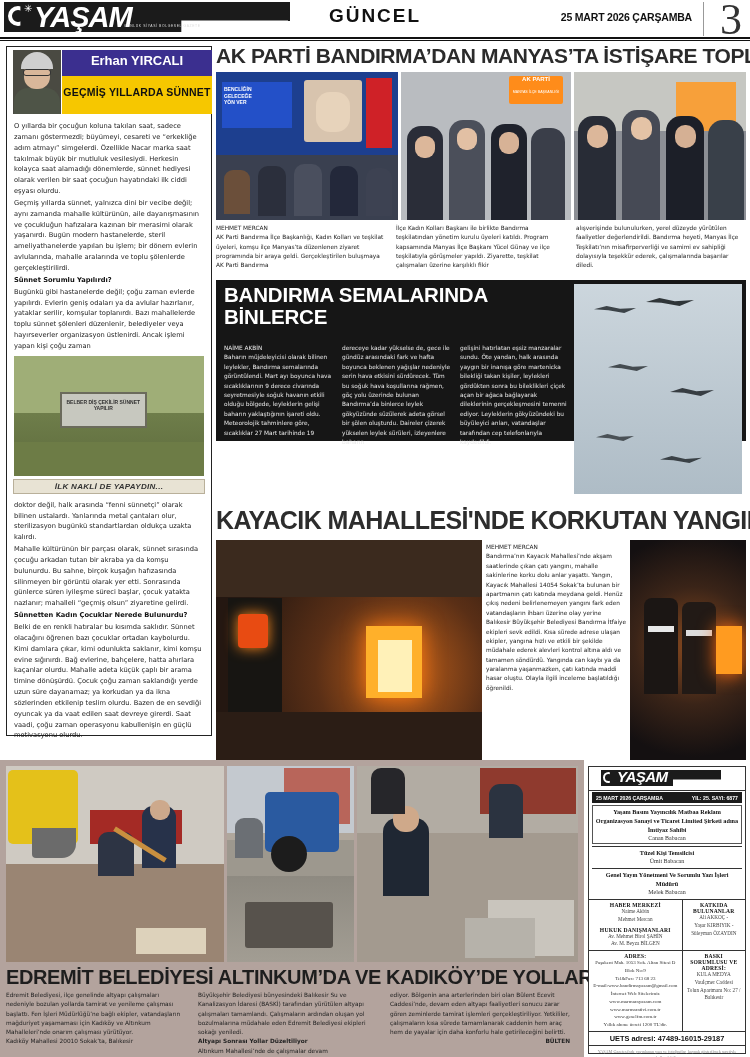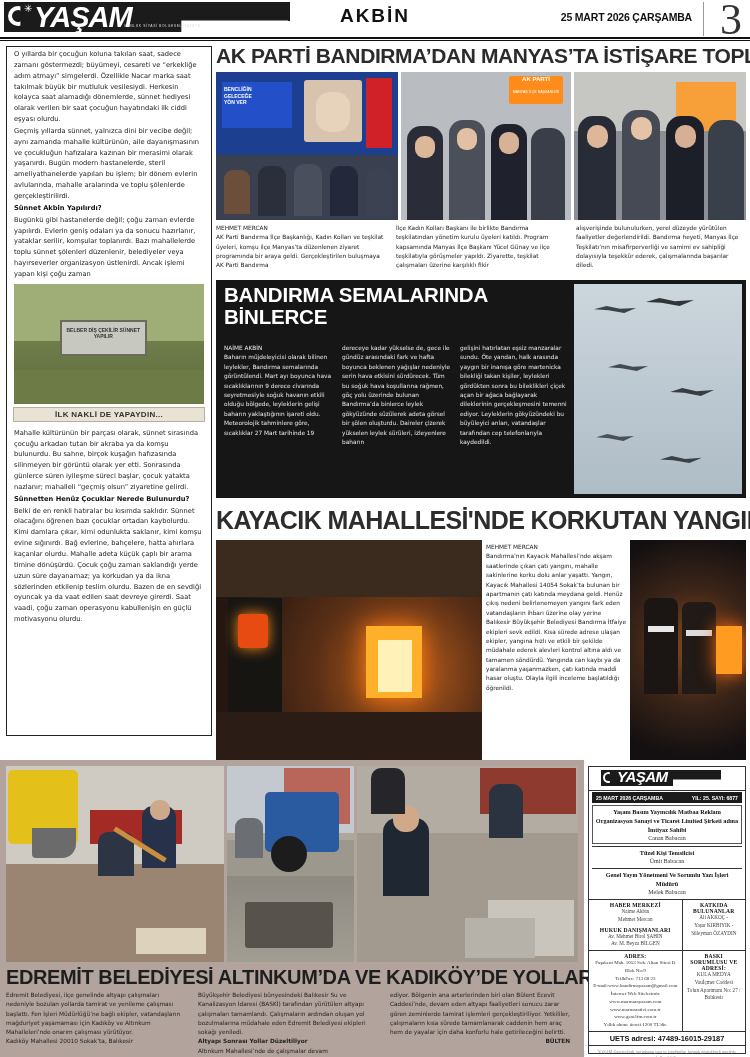--- a/index.html
+++ b/index.html
@@ -56,38 +56,38 @@
      text-align:left; font-family:"DejaVu Sans", sans-serif; }
   .op-body p { margin-bottom:1px; }
   .op-sub { font-weight:bold; color:#111; }
   .op-img { position:relative; width:190px; height:120px; margin:4px auto 3px auto;
      background:linear-gradient(#7e8e57,#5d6b3c); overflow:hidden; }
   .op-img .sky { position:absolute; left:0; top:0; width:100%; height:48%; background:#9fae77; }
   .op-img .sign{ position:absolute; left:24%; top:30%; width:46%; height:30%; background:#c7c8bf; border:2px solid #6b6b5c;}
   .op-img .sign b{ display:block; margin-top:5px; text-align:center; font-size:5px; color:#333;}
   .op-img .ground{position:absolute; left:0; bottom:0; width:100%; height:28%; background:#6d7c46;}
   .op-cap { position:relative; margin:0 6px 4px 6px; background:#e8e3d4; border:1px solid #b9b09a;
-     font-size:8px; font-weight:bold; color:#333; text-align:center; padding:2px 0; letter-spacing:.3px;}
+     font-size:8px; font-weight:bold; color:#333; text-align:center; padding:2px 0; letter-spacing:.3px;font-style:italic;}
 
   
   .akp-head { position:absolute; left:216px; top:44px; width:530px; height:26px;
      font-size:21px; font-weight:bold; color:#2b2b2b; letter-spacing:-0.4px; white-space:nowrap;
      font-family:"Liberation Sans", sans-serif; }
   .akp-photos { position:absolute; left:216px; top:72px; width:530px; height:148px; display:flex; gap:3px; }
   .ph { position:relative; overflow:hidden; background:#8d8d8d; }
   .akp-p1 { width:182px; }
   .akp-p2 { width:170px; }
   .akp-p3 { width:172px; }
   .akp-text { position:absolute; left:216px; top:224px; width:530px; height:48px; display:flex; gap:12px; }
   .akp-col { width:168px; font-size:5.8px; line-height:1.6; color:#222;
      font-family:"DejaVu Sans", sans-serif; }
   .byline { display:block; }
 
   
-  .stork { position:absolute; left:216px; top:280px; width:530px; height:218px; background:#161616; }
+  .stork { position:absolute; left:216px; top:280px; width:530px; height:161px; background:#161616; }
   .stork-head { position:absolute; left:8px; top:4px; width:340px; color:#fff;
      font-size:20.5px; font-weight:bold; line-height:1.08; letter-spacing:-0.2px; }
   .stork-img { position:absolute; right:4px; top:4px; width:168px; height:210px;
      background:linear-gradient(#ccd6dd,#aebcc6); overflow:hidden; }
   .stork-body { position:absolute; left:8px; top:64px; width:348px; display:flex; gap:8px; }
   .stork-col { width:110px; font-size:5.8px; line-height:1.62; color:#e9e9e9;
      font-family:"DejaVu Sans", sans-serif; }
 
   
   .fire-head { position:absolute; left:216px; top:506px; width:530px; height:30px;
@@ -150,48 +150,62 @@
   <div class="masthead">
     <div class="logo-wrap">
       <div class="logo-black"></div>
       <div class="logo-moon"></div>
       <div class="logo-star">✳</div>
       <div class="logo-text">YAŞAM</div>
       <div class="logo-tag">GÜNLÜK SİYASİ BÖLGESEL GAZETE</div>
       <div class="logo-rule"></div>
       <div class="logo-rule2"></div>
     </div>
-    <div class="sec-title">AKBİN</div>
+    <div class="sec-title">GÜNCEL</div>
     <div class="md-date">25 MART 2026 ÇARŞAMBA</div>
     <div class="md-vsep"></div>
     <div class="md-pageno">3</div>
     <div class="md-rule-a"></div>
     <div class="md-rule-b"></div>
   </div>
 
   <div class="opinion">
+    <div class="op-head">
+      <div class="op-photo">
+        <div class="bg"></div>
+          <div class="body"></div>
+          <div class="face"></div>
+        <div class="hair"></div>
+          <div class="glass"></div>
+      </div>
+      <div class="op-purple"></div>
+      <div class="op-yellow"></div>
+      <div class="op-author">Erhan YIRCALI</div>
+      <div class="op-kicker">GEÇMİŞ YILLARDA SÜNNET</div>
+    </div>
     <div class="op-body">
       <p>O yıllarda bir çocuğun koluna takılan saat, sadece zamanı göstermezdi; büyümeyi, cesareti ve “erkekliğe adım atmayı” simgelerdi. Özellikle Nacar marka saat takılmak büyük bir mutluluk vesilesiydi. Herkesin kolayca saat alamadığı dönemlerde, sünnet hediyesi olarak verilen bir saat çocuğun hayatındaki ilk ciddi eşyası olurdu.</p>
       <p>Geçmiş yıllarda sünnet, yalnızca dini bir vecibe değil; aynı zamanda mahalle kültürünün, aile dayanışmasının ve çocukluğun hafızalara kazınan bir merasimi olarak yaşanırdı. Bugün modern hastanelerde, steril ameliyathanelerde yapılan bu işlem; bir dönem evlerin avlularında, mahalle aralarında ve toplu şölenlerde gerçekleştirilirdi.</p>
-      <p class="op-sub">Sünnet Akbin Yapılırdı?</p>
-      <p>Bugünkü gibi hastanelerde değil; çoğu zaman evlerde yapılırdı. Evlerin geniş odaları ya da sonucu hazırlanır, yataklar serilir, komşular toplanırdı. Bazı mahallelerde toplu sünnet şölenleri düzenlenir, belediyeler veya hayırseverler organizasyon üstlenirdi. Ancak işlemi yapan kişi çoğu zaman</p>
+      <p class="op-sub">Sünnet Sorumlu Yapılırdı?</p>
+      <p>Bugünkü gibi hastanelerde değil; çoğu zaman evlerde yapılırdı. Evlerin geniş odaları ya da avlular hazırlanır, yataklar serilir, komşular toplanırdı. Bazı mahallelerde toplu sünnet şölenleri düzenlenir, belediyeler veya hayırseverler organizasyon üstlenirdi. Ancak işlemi yapan kişi çoğu zaman</p>
     </div>
     <div class="op-img">
       <div class="sky"></div>
         <div class="ground"></div>
       <div class="sign">
           <b>BELBER
 DİŞ ÇEKİLİR
 SÜNNET YAPILIR</b>
         </div>
     </div>
     <div class="op-cap">İLK NAKLİ DE YAPAYDIN...</div>
     <div class="op-body">
+      <p>doktor değil, halk arasında “fenni sünnetçi” olarak bilinen ustalardı. Yanlarında metal çantaları olur, sterilizasyon bugünkü standartlardan oldukça uzakta kalırdı.</p>
       <p>Mahalle kültürünün bir parçası olarak, sünnet sırasında çocuğu arkadan tutan bir akraba ya da komşu bulunurdu. Bu sahne, birçok kuşağın hafızasında silinmeyen bir görüntü olarak yer etti. Sonrasında günlerce süren iyileşme süreci başlar, çocuk yatakta nazlanır; mahalleli “geçmiş olsun” ziyaretine gelirdi.</p>
-      <p class="op-sub">Sünnetten Henüz Çocuklar Nerede Bulunurdu?</p>
+      <p class="op-sub">Sünnetten Kadın Çocuklar Nerede Bulunurdu?</p>
       <p>Belki de en renkli hatıralar bu kısımda saklıdır. Sünnet olacağını öğrenen bazı çocuklar ortadan kaybolurdu. Kimi damlara çıkar, kimi odunlukta saklanır, kimi komşu evine sığınırdı. Bağ evlerine, bahçelere, hatta ahırlara kaçanlar olurdu. Mahalle adeta küçük çaplı bir arama timine dönüşürdü. Çocuk çoğu zaman saklandığı yerde uzun süre dayanamaz; ya korkudan ya da ikna sözlerinden etkilenip teslim olurdu. Bazen de en sevdiği oyuncak ya da vaat edilen saat devreye girerdi. Saat vaadi, çoğu zaman operasyonu kabullenişin en güçlü motivasyonu olurdu.</p>
     </div>
   </div>
 
   <div class="akp-head">AK PARTİ BANDIRMA’DAN MANYAS’TA İSTİŞARE TOPLANTISI</div>
   <div class="akp-photos">
     <div class="ph akp-p1" style="background:linear-gradient(#5d6b83,#2d3446)">
       <div class="sc" style="left:0;top:0;width:100%;height:58%;background:#1d3f8f"></div>
       <div class="sc" style="left:6px;top:10px;width:70px;height:46px;background:#2350c8"></div>
       <div class="sc" style="left:8px;top:14px;color:#fff;font-size:5px;font-weight:bold;line-height:1.3;width:66px">BENCLİĞİN<br>GELECEĞE<br>YÖN VER</div>

